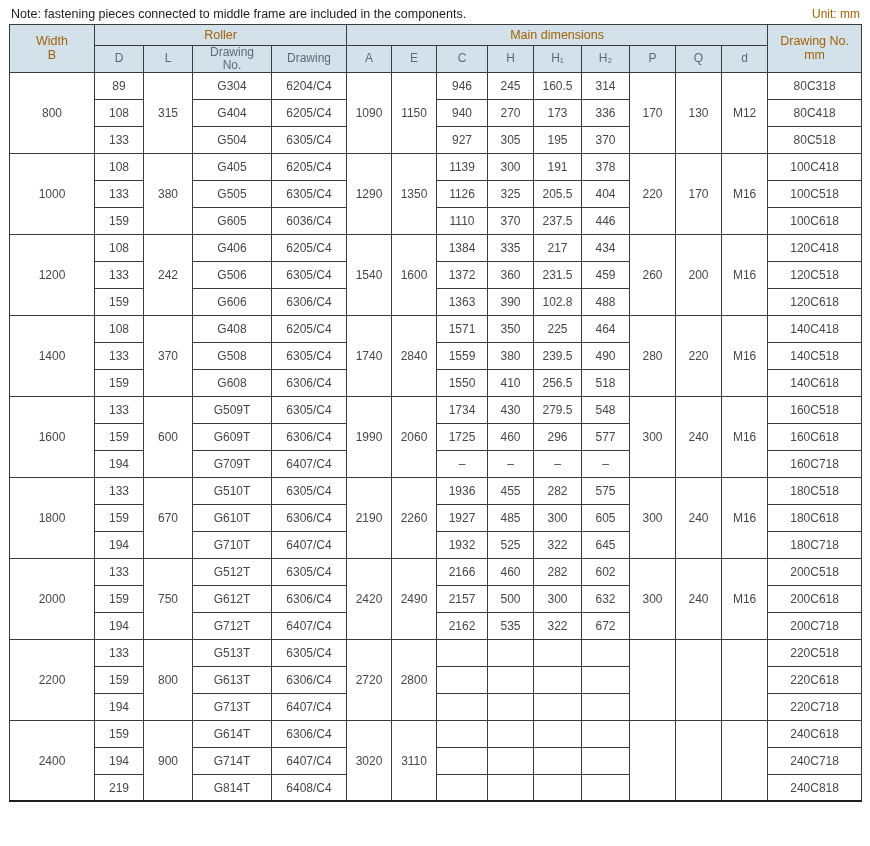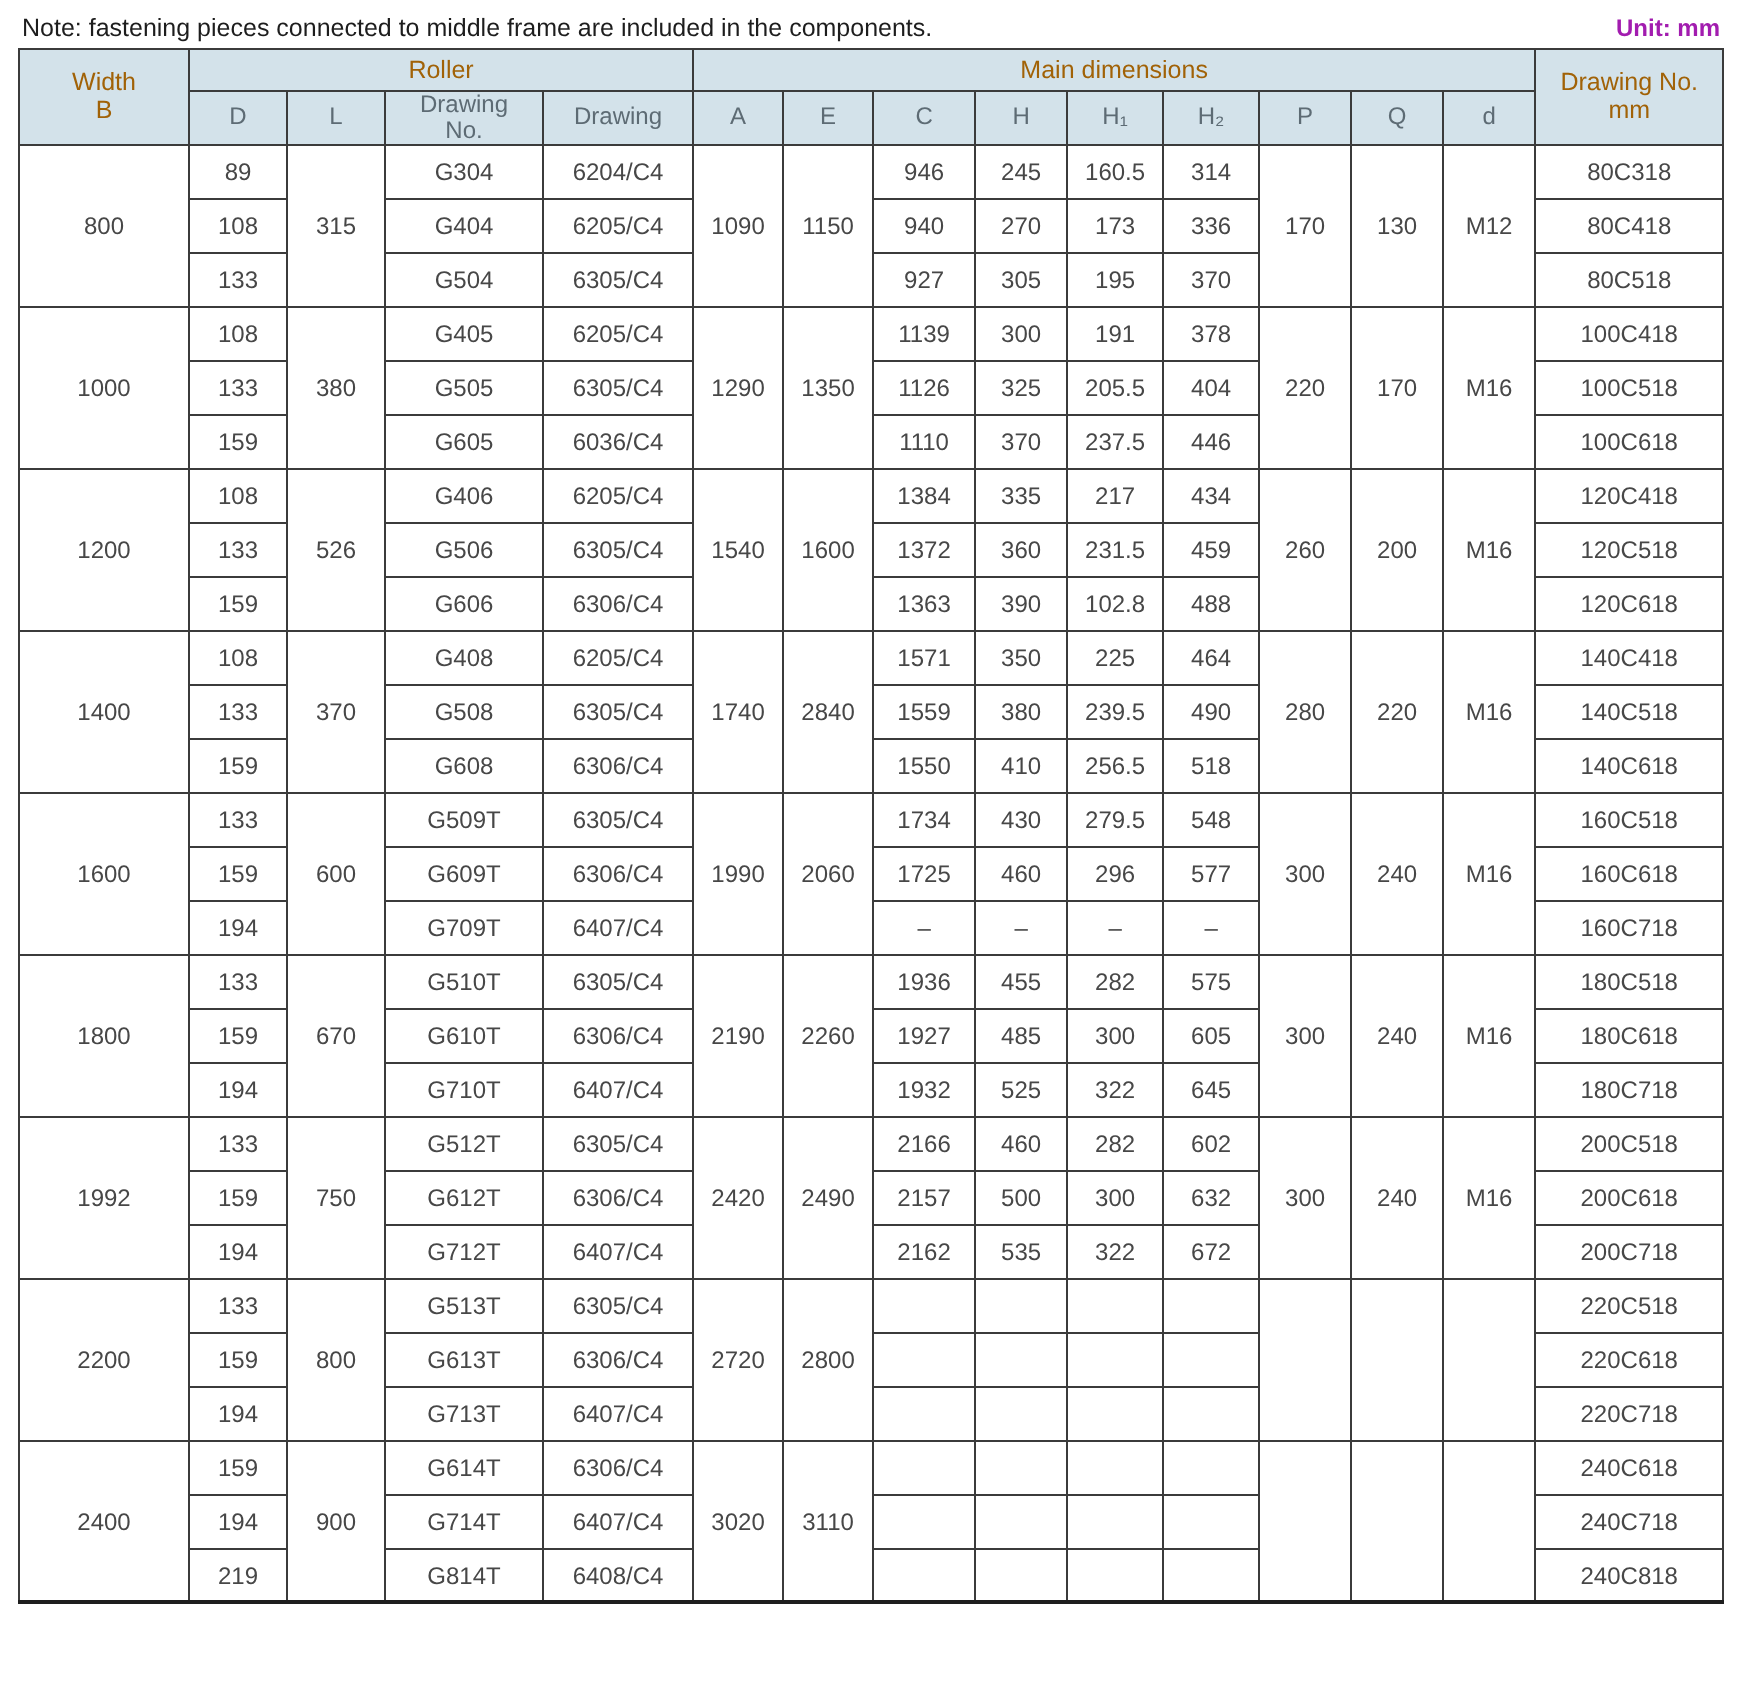--- a/index.html
+++ b/index.html
@@ -9,21 +9,21 @@
     background: #ffffff;
     font-family: "Liberation Sans", "DejaVu Sans", sans-serif;
     overflow: hidden;
   }
   .page { padding: 5px 9px 0 9px; }
   .topbar {
     display: flex; justify-content: space-between; align-items: flex-end;
     padding: 2px 1px 3px 2px;
   }
   .note { font-size: 12.5px; color: #1d1d1d; }
-  .unit { font-size: 12px; color: #a21caf; font-weight: bold; }
+  .unit { font-size: 12px; color: #a16207; }
   table.spec {
     border-collapse: collapse; table-layout: fixed;
     width: 852px;
     border: 1.5px solid #1e1e1e;
     border-bottom-width: 2.5px;
   }
   table.spec th, table.spec td {
     border: 1px solid #3b3b3b;
     text-align: center; vertical-align: middle;
     padding: 0 2px; overflow: hidden;
@@ -163,21 +163,21 @@
           <td>6036/C4</td>
           <td>1110</td>
           <td>370</td>
           <td>237.5</td>
           <td>446</td>
           <td>100C618</td>
         </tr>
         <tr>
           <td rowspan="3">1200</td>
           <td>108</td>
-          <td rowspan="3">526</td>
+          <td rowspan="3">242</td>
           <td>G406</td>
           <td>6205/C4</td>
           <td rowspan="3">1540</td>
           <td rowspan="3">1600</td>
           <td>1384</td>
           <td>335</td>
           <td>217</td>
           <td>434</td>
           <td rowspan="3">260</td>
           <td rowspan="3">200</td>
@@ -309,21 +309,21 @@
           <td>194</td>
           <td>G710T</td>
           <td>6407/C4</td>
           <td>1932</td>
           <td>525</td>
           <td>322</td>
           <td>645</td>
           <td>180C718</td>
         </tr>
         <tr>
-          <td rowspan="3">1992</td>
+          <td rowspan="3">2000</td>
           <td>133</td>
           <td rowspan="3">750</td>
           <td>G512T</td>
           <td>6305/C4</td>
           <td rowspan="3">2420</td>
           <td rowspan="3">2490</td>
           <td>2166</td>
           <td>460</td>
           <td>282</td>
           <td>602</td>

